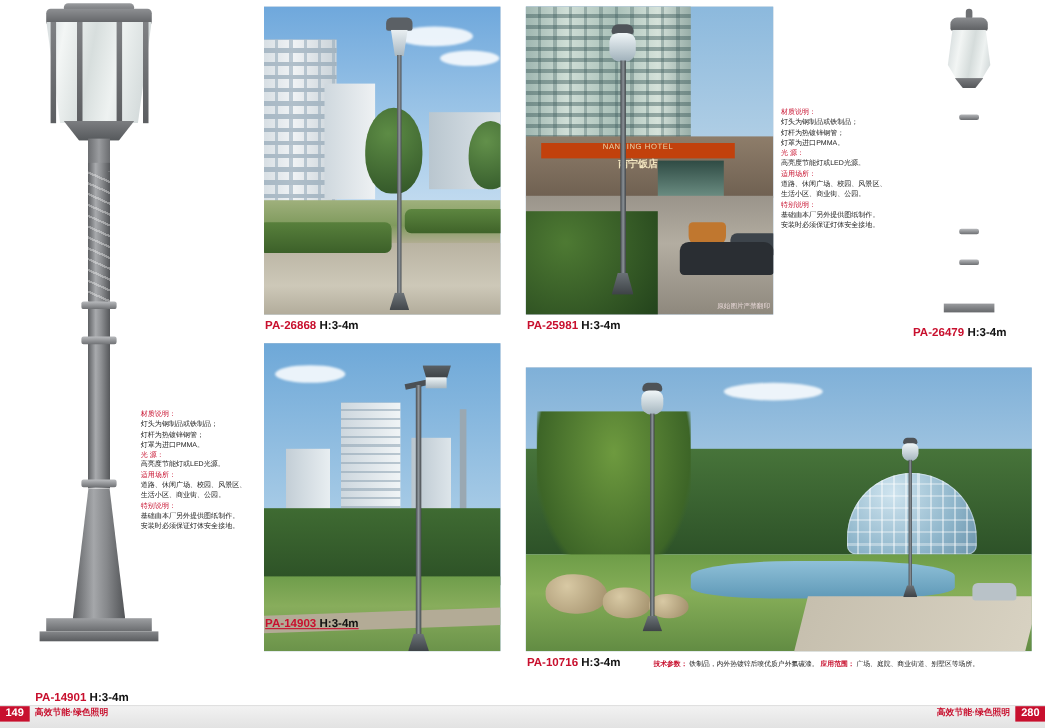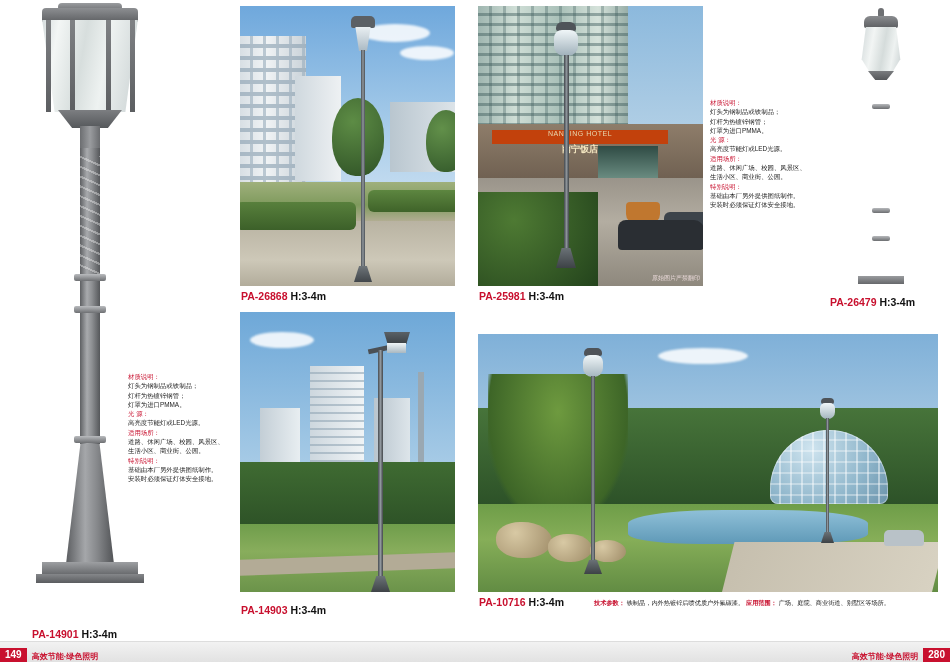--- a/index.html
+++ b/index.html
@@ -15,21 +15,21 @@
   .photo{position:absolute;overflow:hidden;background:#9fb8cf;}
   .photo .sky{position:absolute;inset:0;}
   .cap{position:absolute;font-size:10.5px;color:#c8102e;font-weight:bold;white-space:nowrap;}
   .cap .h{color:#111;font-weight:bold;}
 
   
   .spec{position:absolute;font-size:6.4px;line-height:1.45;color:#c8102e;white-space:nowrap;}
   .spec .bk{color:#1a1a1a;}
 
   
-  .footL,.footR{position:absolute;bottom:0;height:20px;display:flex;align-items:flex-end;}
+  .footL,.footR{position:absolute;bottom:0;height:20px;display:flex;align-items:flex-start;}
   .footL{left:0;width:300px;}
   .footR{right:0;width:300px;justify-content:flex-end;}
   .pgnum{background:#c8102e;color:#fff;font-size:10px;font-weight:bold;
          padding:2px 5px;line-height:1;}
   .foottxt{font-size:8px;color:#c8102e;font-weight:bold;margin:0 5px;}
   .footbar{position:absolute;bottom:0;left:0;right:0;height:20px;
            background:linear-gradient(#f2f2f2,#e2e2e2);border-top:1px solid #ddd;z-index:-1;}
 
   
   .lamp1{position:absolute;left:8px;top:6px;width:180px;height:600px;}
@@ -355,21 +355,21 @@
     <div class="p3-lawn"></div>
     <div class="p3-path"></div>
     <div class="p3-lamp">
       <div class="p3-arm"></div>
       <div class="p3-lh"></div>
       <div class="p3-lg"></div>
       <div class="p3-lp"></div>
       <div class="p3-lb"></div>
     </div>
   </div>
-  <div class="cap" style="left:241px;top:604px;">
+  <div class="cap" style="left:241px;top:561px;text-decoration:underline;">
     <span>PA-14903</span>
     <span class="h">H:3-4m</span>
   </div>
 
   <div class="photo p4">
     <div class="sky"></div>
     <div class="cloud" style="left:180px;top:14px;width:90px;height:16px;"></div>
     <div class="p4-trees"></div>
     <div class="p4-dome">
         <div class="m"></div>

